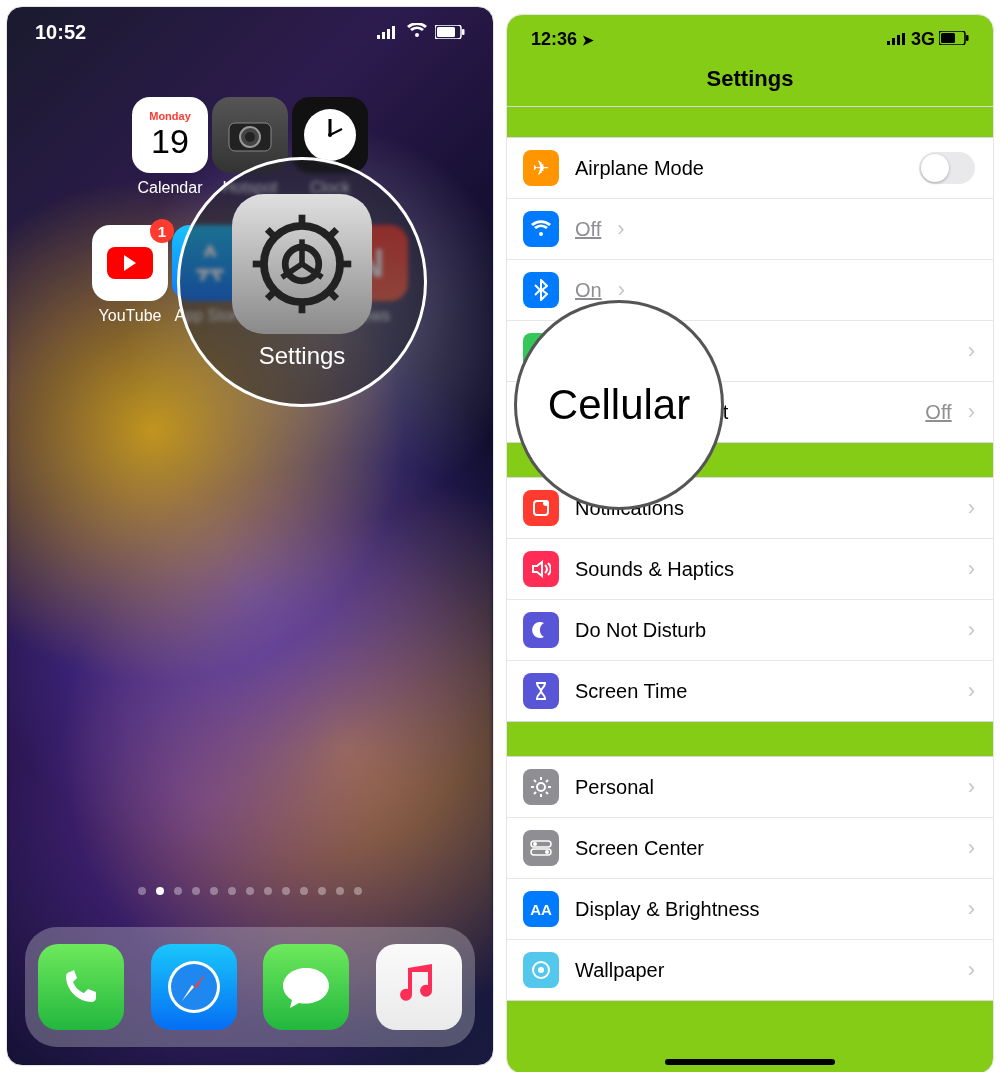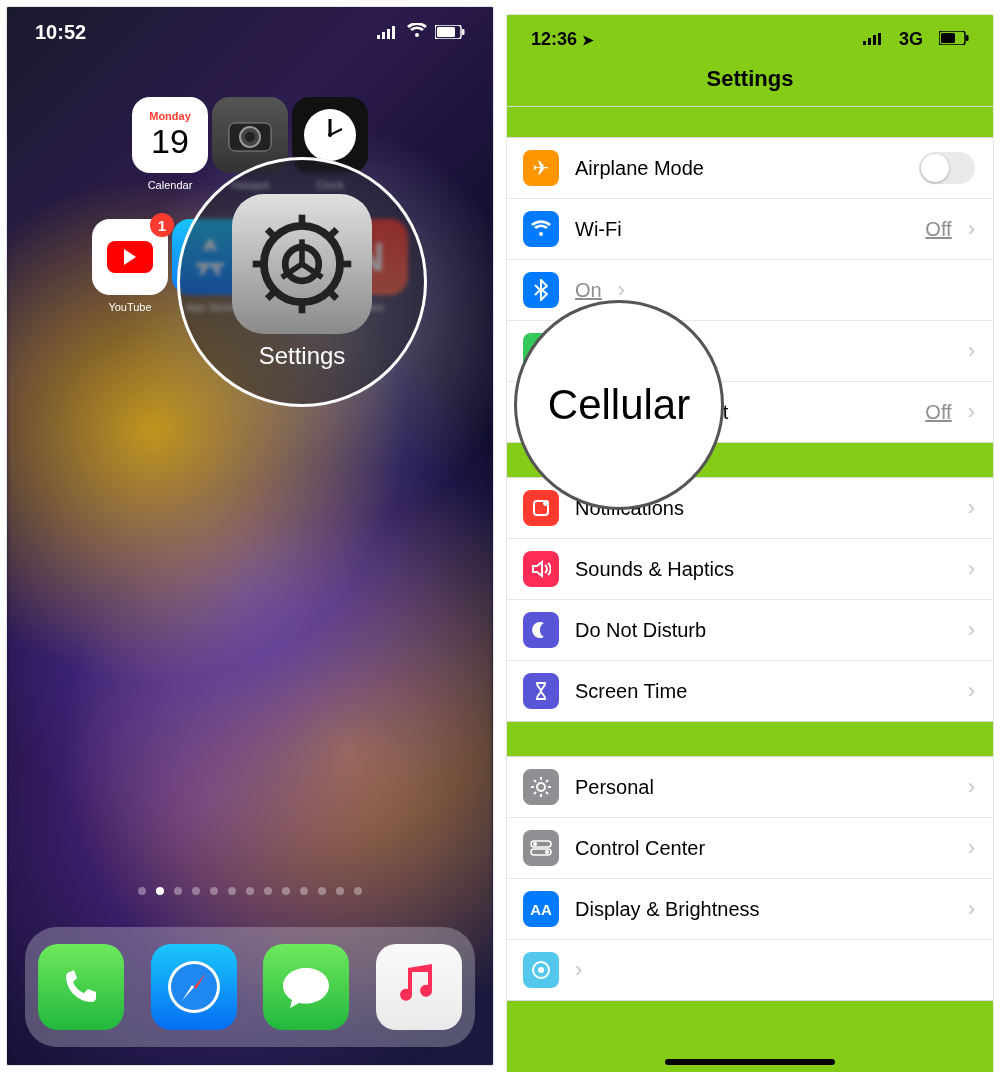--- a/index.html
+++ b/index.html
@@ -8,21 +8,21 @@
     background: #fff;
     width: 1000px;
     height: 1072px;
     display: flex;
     gap: 12px;
     padding: 6px;
   }
   .panel {
     flex: 1;
     border: 1px solid #e5e5e5;
-    border-radius: 2px;
+    border-radius: 16px;
     overflow: hidden;
     position: relative;
     height: 1060px;
   }
   
   .home {
     background: linear-gradient(135deg, #1a1a2e 0%, #2d1b4e 25%, #0f0c29 50%, #1a1a40 100%);
     position: relative;
     color: #fff;
   }
@@ -53,21 +53,21 @@
   .app {
     width: 80px; display: flex; flex-direction: column; align-items: center;
     gap: 6px;
   }
   .icon {
     width: 76px; height: 76px; border-radius: 18px;
     display: flex; align-items: center; justify-content: center;
     font-size: 32px;
     position: relative;
   }
-  .app-label { font-size: 11px; color: #fff; text-align: center; }
+  .app-label { font-size: 16px; color: #fff; text-align: center; }
   .badge {
     position: absolute; top: -6px; right: -6px;
     background: #ff3b30; color: #fff;
     min-width: 24px; height: 24px; border-radius: 12px;
     font-size: 15px; display: flex; align-items: center; justify-content: center;
     font-weight: 600;
   }
   .calendar-icon { background: #fff; color:#000; flex-direction: column; font-size:12px;}
   .calendar-icon .day { color:#ff3b30; font-size:11px; font-weight:600;}
   .calendar-icon .num { font-size:34px; font-weight:300;}
@@ -355,21 +355,21 @@
             </linearGradient>
           </defs>
         </svg>
     </div>
   </div>
 </div>
 
 <div class="panel settings">
   <div class="set-status">
     <div><span>12:36</span> <span style="font-size:14px">➤</span></div>
-    <div style="display:flex; gap:16px; align-items:flex-start;">
+    <div style="display:flex; gap:4px; align-items:flex-start;">
       <span>
         <svg width="20" height="12" viewBox="0 0 20 12">
             <rect x="0" y="8" width="3" height="4" fill="#000"></rect>
             <rect x="5" y="5" width="3" height="7" fill="#000"></rect>
             <rect x="10" y="2" width="3" height="10" fill="#000"></rect>
             <rect x="15" y="0" width="3" height="12" fill="#000"></rect>
           </svg>
       </span>
       <span>3G</span>
       <span>
@@ -391,21 +391,20 @@
         <div class="cicon airplane-c">✈</div>
         <div class="clabel">Airplane Mode</div>
         <div class="toggle"></div>
       </div>
       <div class="cell">
         <div class="cicon wifi-c">
           <svg width="22" height="18" viewBox="0 0 22 18">
               <path d="M11 16a2 2 0 100-4 2 2 0 000 4zM4 7a11 11 0 0114 0l-2 2a8 8 0 00-10 0zM1 4a15 15 0 0120 0l-2 2A12 12 0 003 6z" fill="#fff"></path>
             </svg>
         </div>
-        <div class="clabel">Wi-Fi</div>
         <div class="cvalue">Off</div>
         <div class="chev">›</div>
       </div>
       <div class="cell">
         <div class="cicon bt-c">
           <svg width="14" height="22" viewBox="0 0 14 22">
               <path d="M7 1v20l6-6-5-4 5-4-6-6zM1 6l5 5-5 5" fill="none" stroke="#fff" stroke-width="2"></path>
             </svg>
         </div>
         <div class="cvalue">On</div>
@@ -496,35 +495,36 @@
       </div>
       <div class="cell">
         <div class="cicon cc-c">
           <svg width="22" height="16" viewBox="0 0 22 16">
               <rect x="1" y="1" width="20" height="6" rx="3" fill="none" stroke="#fff" stroke-width="1.5"></rect>
               <circle cx="5" cy="4" r="2" fill="#fff"></circle>
               <rect x="1" y="9" width="20" height="6" rx="3" fill="none" stroke="#fff" stroke-width="1.5"></rect>
               <circle cx="17" cy="12" r="2" fill="#fff"></circle>
             </svg>
         </div>
-        <div class="clabel">Control Center</div>
+        <div class="clabel">Screen Center</div>
         <div class="chev">›</div>
       </div>
       <div class="cell">
         <div class="cicon disp-c" style="font-size:15px; font-weight:700;">AA</div>
         <div class="clabel">Display &amp; Brightness</div>
         <div class="chev">›</div>
       </div>
       <div class="cell">
         <div class="cicon wall-c">
           <svg width="20" height="20" viewBox="0 0 20 20">
               <circle cx="10" cy="10" r="8" fill="none" stroke="#fff" stroke-width="2"></circle>
               <circle cx="10" cy="10" r="3" fill="#fff"></circle>
             </svg>
         </div>
+        <div class="clabel">Wallpaper</div>
         <div class="chev">›</div>
       </div>
     </div>
 
     <div class="home-indicator"></div>
   </div>
 </div>
 
 <div class="magnifier2">
   <span>Cellular</span>

